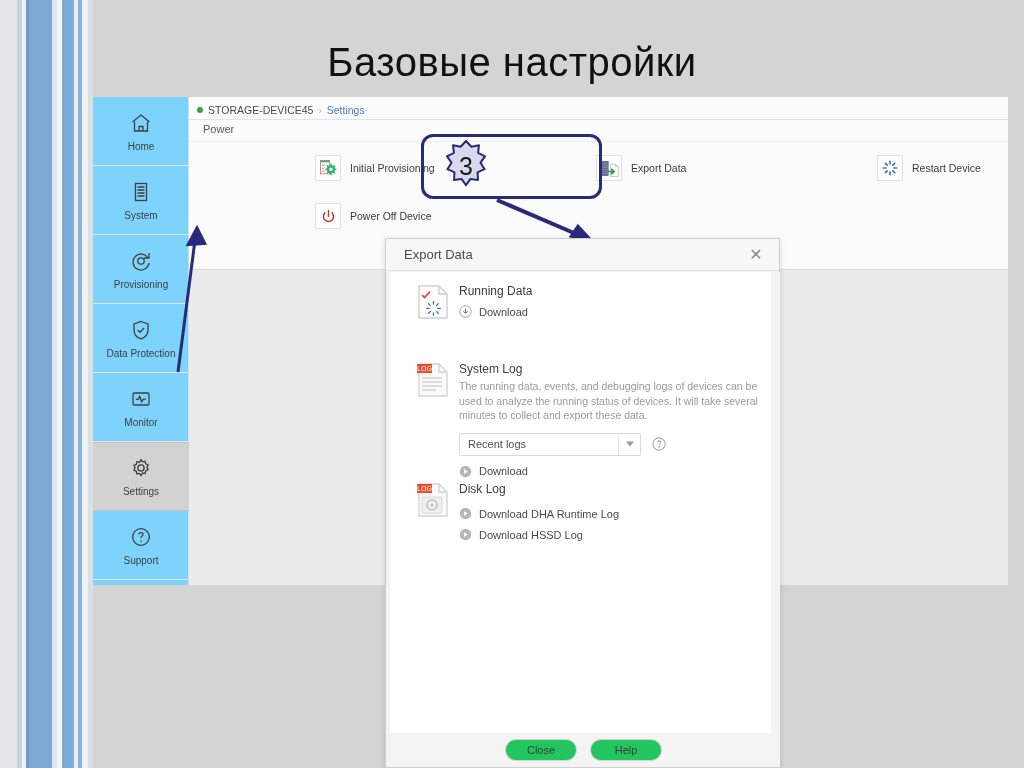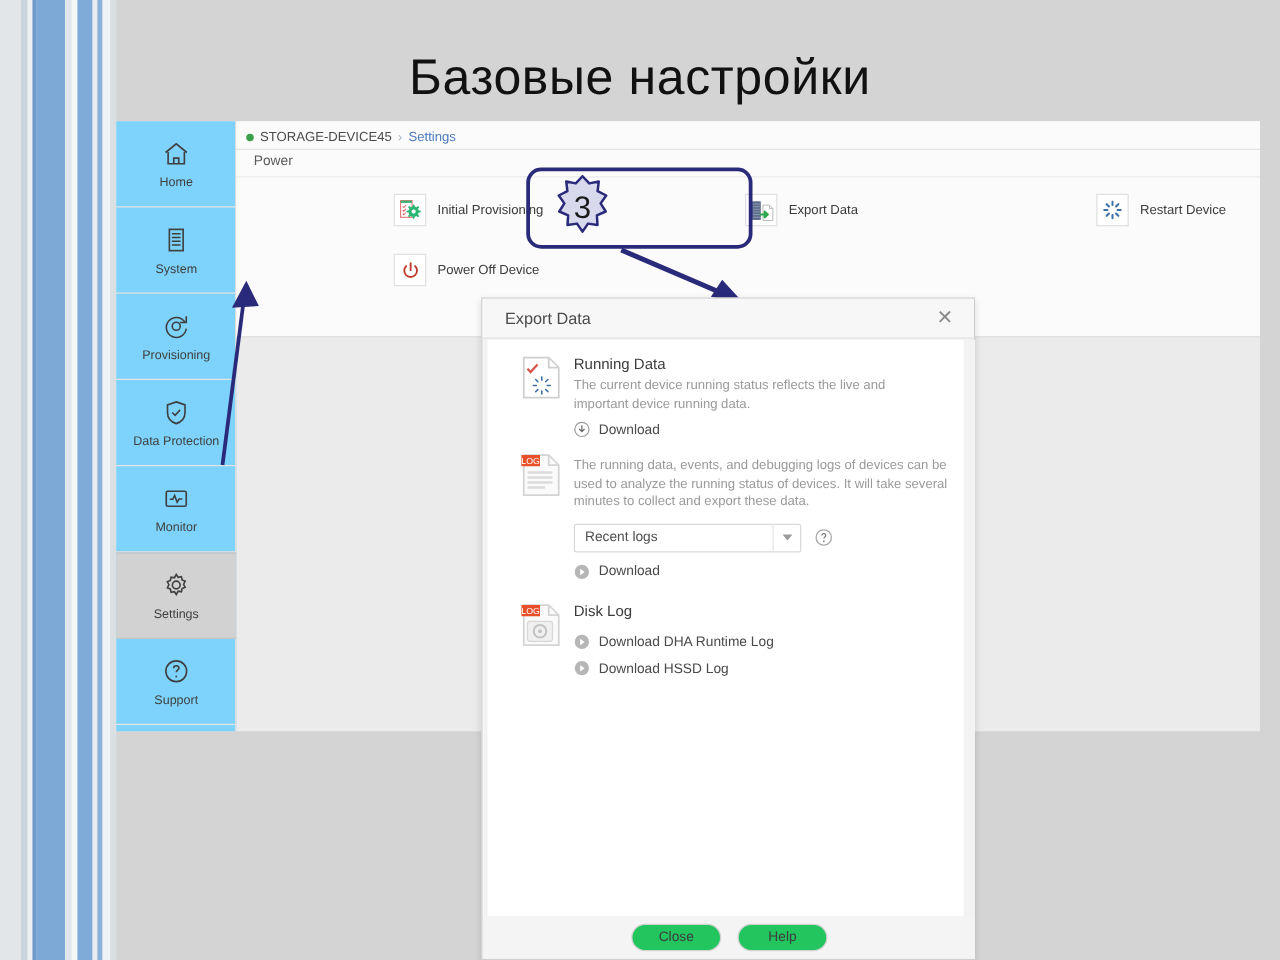--- a/index.html
+++ b/index.html
@@ -352,40 +352,40 @@
               <path d="M1 12h4"></path>
               <path d="M19 12h4"></path>
             <path d="M4.2 4.2l2.8 2.8"></path>
               <path d="M17 17l2.8 2.8"></path>
             <path d="M19.8 4.2L17 7"></path>
               <path d="M7 17l-2.8 2.8"></path>
           </g>
         </svg>
         <div style="margin-left:42px;">
           <div class="sec-title">Running Data</div>
-          <div class="sec-desc">The current device running status reflects the live and important device running data.</div>
           <div class="dl-link">
             <svg class="dl-ico" viewBox="0 0 16 16">
               <circle cx="8" cy="8" r="7" fill="none" stroke="#9a9a9a" stroke-width="1.2"></circle>
               <path d="M8 4v6M5.4 7.6L8 10.3l2.6-2.7" fill="none" stroke="#6a6a6a" stroke-width="1.2"></path>
             </svg>
             <span>Download</span>
           </div>
         </div>
       </div>
 
       <div class="sec" style="left:30px; top:90px; width:348px;">
         <svg class="sec-ico" viewBox="0 0 32 36">
           <path d="M2 2h20l8 8v24H2z" fill="#fafafa" stroke="#d4d4d4" stroke-width="1.4"></path>
           <path d="M22 2v8h8" fill="none" stroke="#d4d4d4" stroke-width="1.4"></path>
           <rect x="0" y="2" width="15" height="9" fill="#e8502a"></rect>
           <text x="7.5" y="9.2" font-size="7" fill="#fff" text-anchor="middle" font-family="Liberation Sans, sans-serif">LOG</text>
           <path d="M5 16h20M5 20h20M5 24h20M5 28h14" stroke="#dcdcdc" stroke-width="2"></path>
         </svg>
         <div style="margin-left:42px;">
+          <div class="sec-title">System Log</div>
           <div class="sec-desc">The running data, events, and debugging logs of devices can be used to analyze the running status of devices. It will take several minutes to collect and export these data.</div>
           <div class="select-row">
             <div class="select">
               <span>Recent logs</span>
               <span class="caret">
                 <svg width="8" height="6" viewBox="0 0 8 6">
                     <path d="M0 0.6h8L4 5.4z" fill="#9c9c9c"></path>
                   </svg>
               </span>
             </div>

